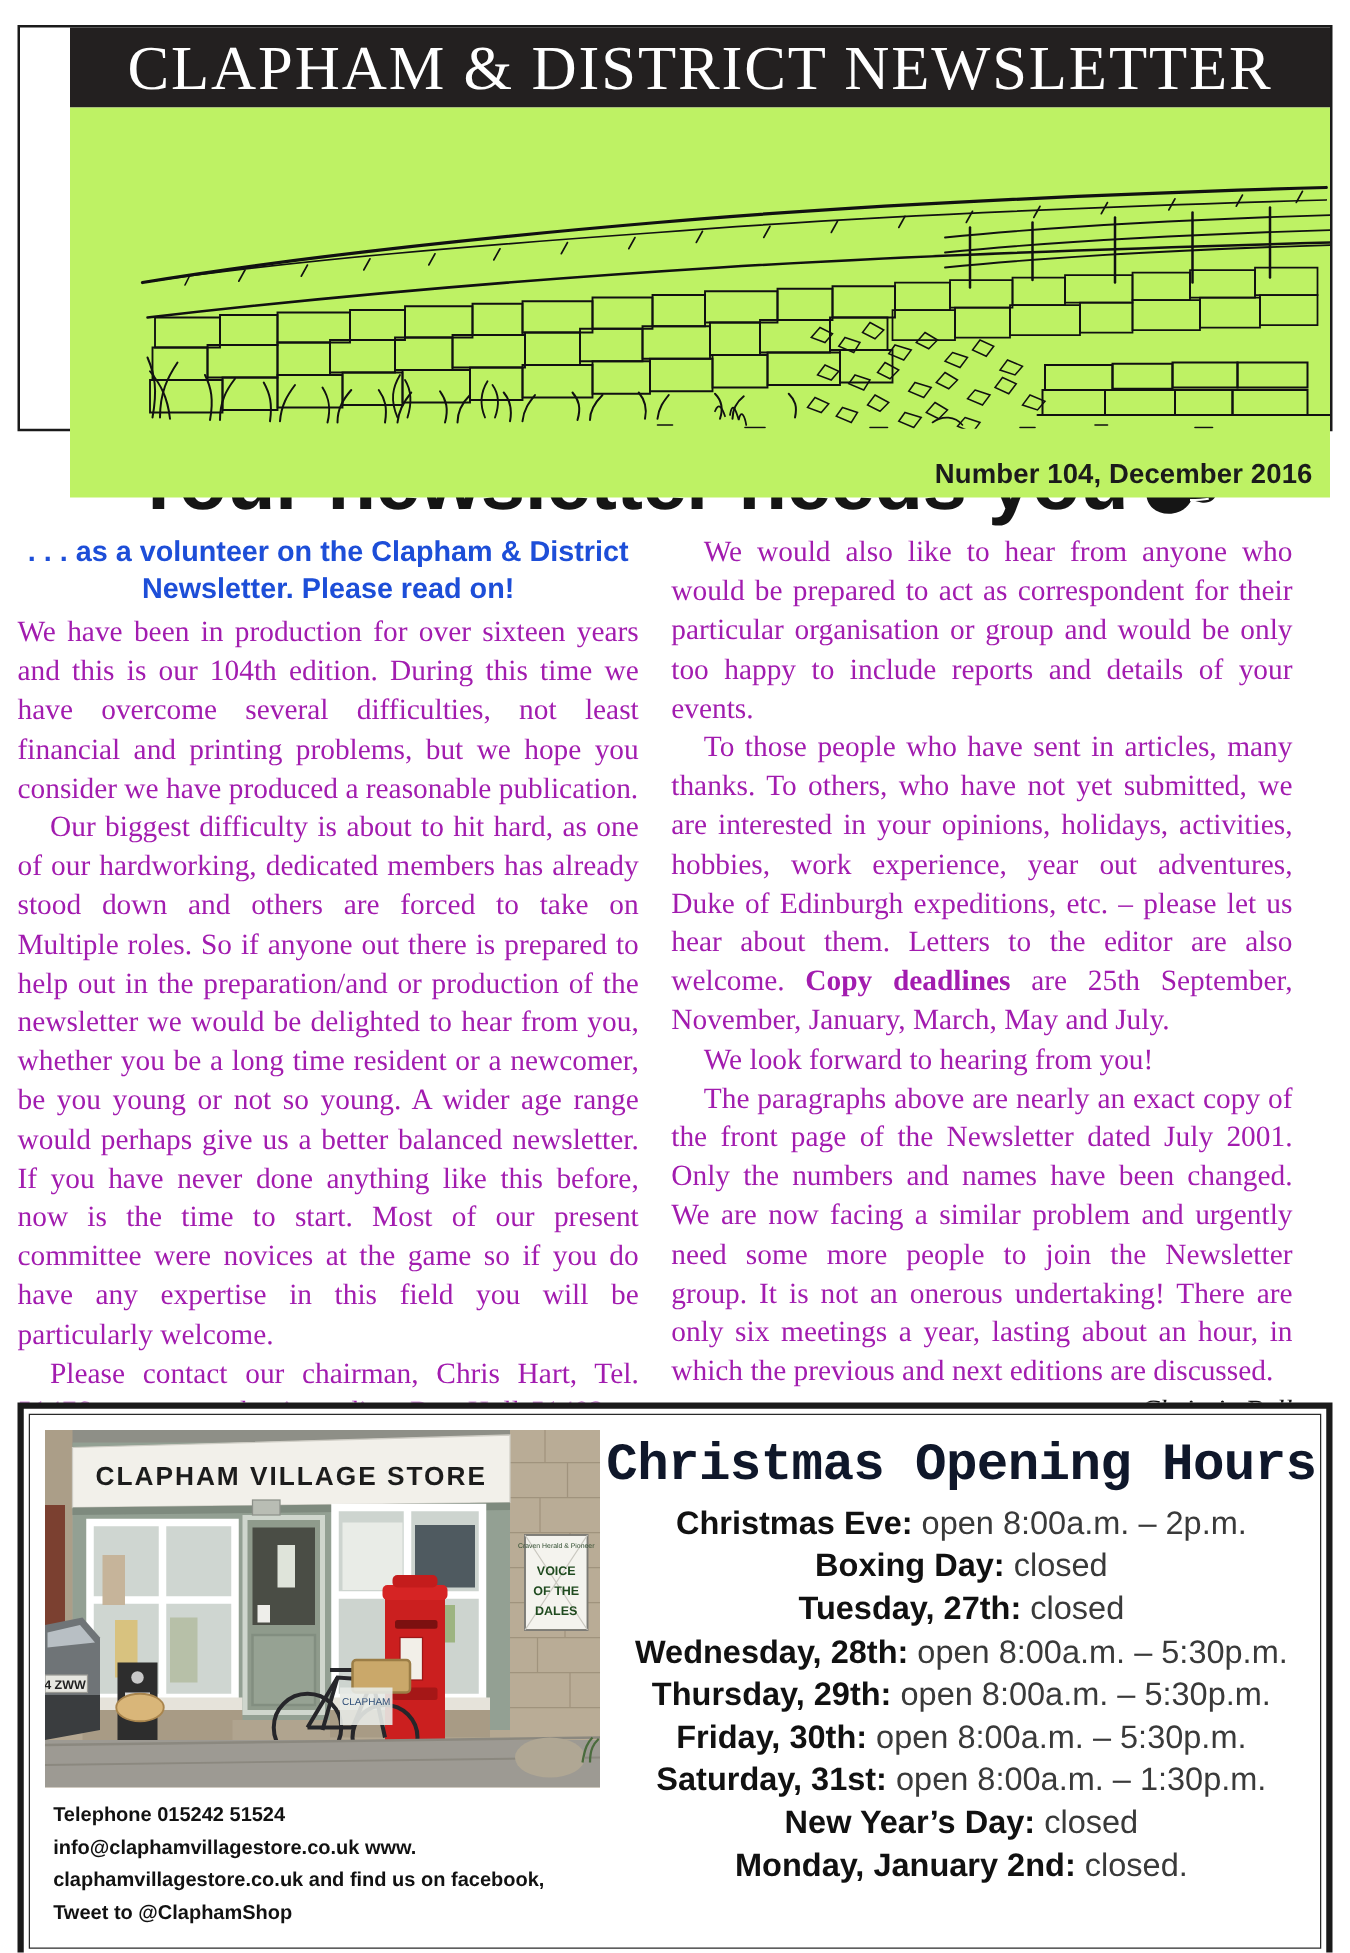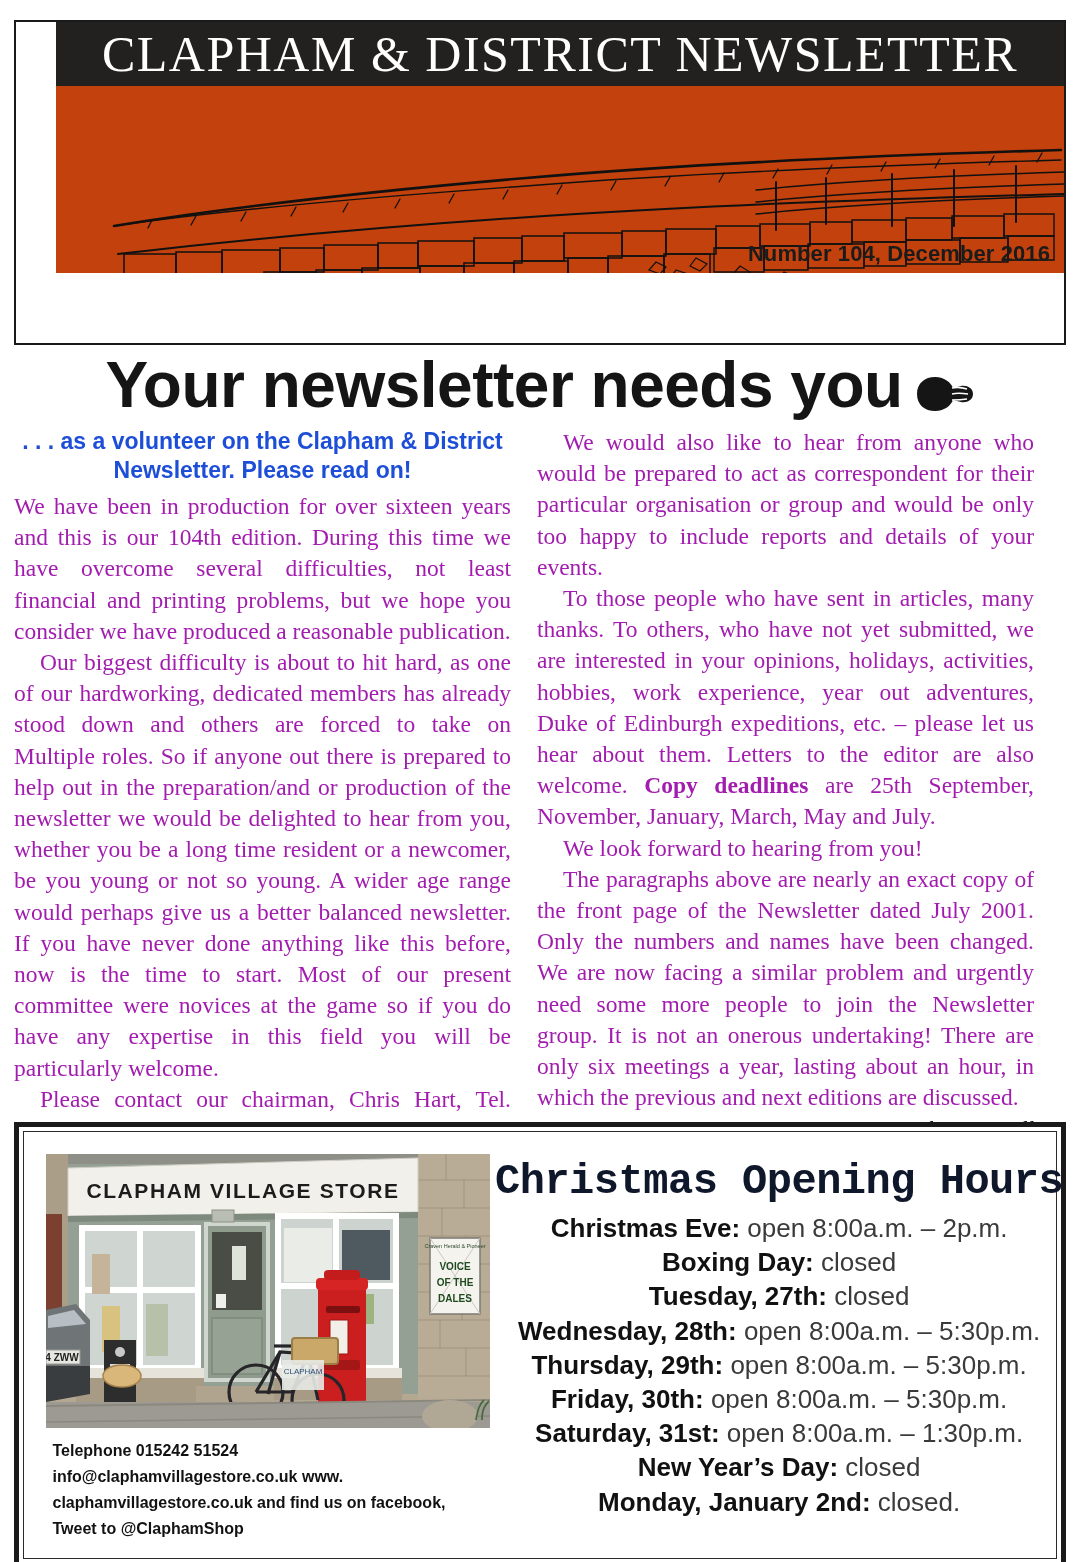--- a/index.html
+++ b/index.html
@@ -30,23 +30,23 @@
     font-size:50px;
     line-height:64px;
     height:64px;
     letter-spacing:1.5px;
     font-weight:400;
     white-space:nowrap;
     overflow:hidden;
   }
   .masthead-art{
     position:relative;
-    height:187px;
+    height:312px;
     overflow:hidden;
-    background:#c2410c;
+    background:#bef264;
   }
   .masthead-art svg{position:absolute;left:0;top:0;}
   .issue-line{
     position:absolute;
     right:14px;
     bottom:6px;
     font-family:"Liberation Sans", sans-serif;
     font-weight:bold;
     font-size:22px;
     color:#1b1b1b;
@@ -117,21 +117,21 @@
     border:5px solid #1a1a1a;
     box-sizing:border-box;
     background:#fff;
     padding:4px;
   }
   .bottom-inner{
     border:1px solid #2a2a2a;
     height:100%;
     box-sizing:border-box;
     display:flex;
-    padding:16px;
+    padding:6px;
   }
   .store-side{
     width:455px;
     flex:0 0 455px;
     display:flex;
     flex-direction:column;
     align-items:center;
     padding-top:6px;
     box-sizing:border-box;
   }

